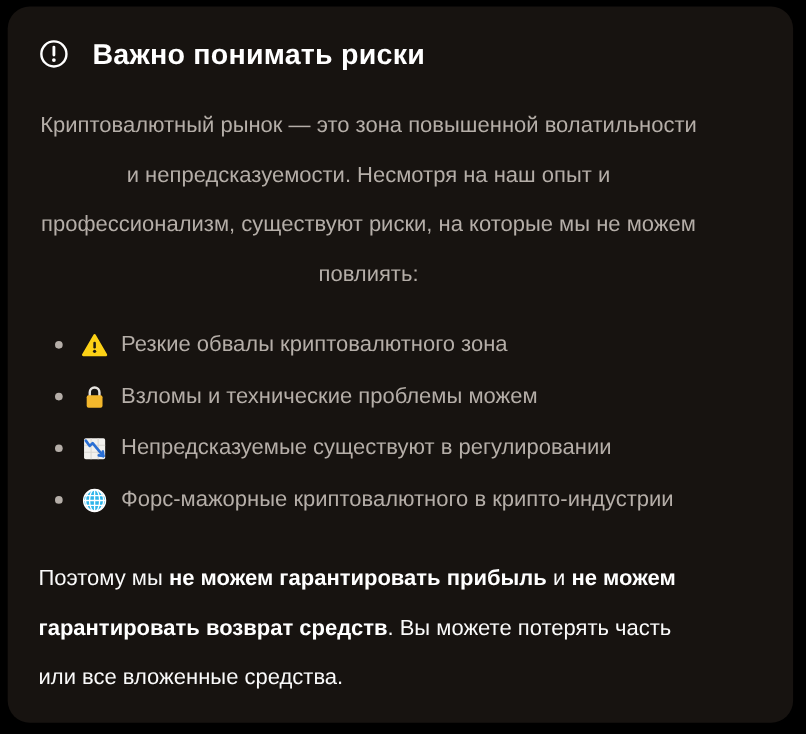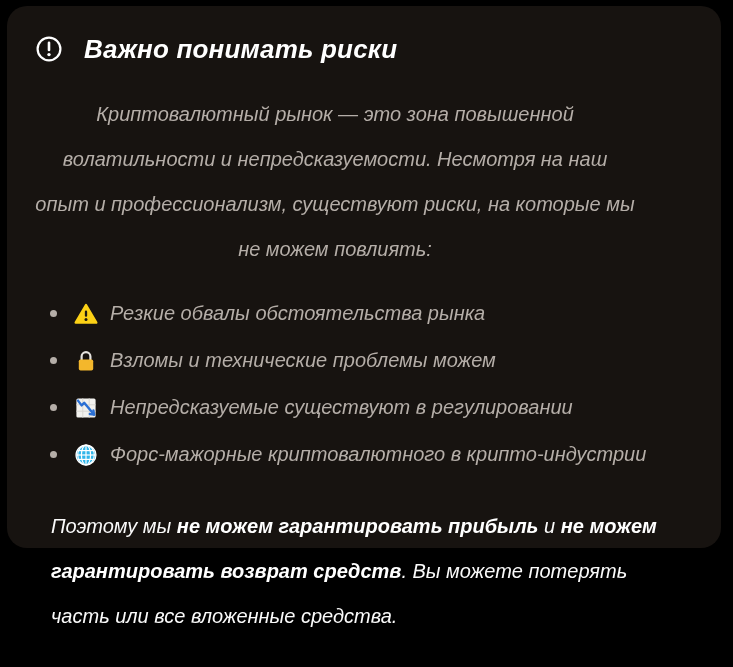--- a/index.html
+++ b/index.html
@@ -6,25 +6,24 @@
   html, body {
     margin: 0; padding: 0;
     width: 733px; height: 667px;
     background: #000000;
     overflow: hidden;
     font-family: "Liberation Sans", "DejaVu Sans", sans-serif;
   }
   .card {
     position: absolute;
     left: 7px; top: 6px;
-    width: 714px; height: 542px;
+    width: 714px; height: 651px;
     background: #171310;
     border-radius: 20px;
     padding: 26px 28px 0;
-    font-style: italic;
   }
   .card-header {
     display: flex;
     align-items: center;
     gap: 21px;
     height: 34px;
   }
   .alert-icon { width: 28px; height: 28px; flex: none; display: flex; }
   .alert-icon svg { display: block; }
   .card-title {
@@ -63,21 +62,21 @@
     flex: none;
   }
   .emoji {
     width: 24px; height: 24px;
     margin-right: 12px;
     flex: none;
     display: flex;
   }
   .emoji svg { display: block; }
   .conclusion {
-    margin: 26px 16px 0;
+    margin: 26px 0 0;
     max-width: 612px;
     font-size: 20px;
     line-height: 45px;
     color: #fafafa;
   }
   .conclusion strong { font-weight: 700; color: #ffffff; }
 </style>
 </head>
 <body>
 
@@ -99,21 +98,21 @@
   <ul class="risk-list">
     <li class="risk-item">
       <span class="bullet-dot"></span>
       <span class="emoji">
         <svg width="24" height="24" viewBox="0 0 24 24">
           <path d="M12 3 L22.3 20.6 H1.7 Z" fill="#fcd116" stroke="#fcd116" stroke-width="2.4" stroke-linejoin="round"></path>
           <rect x="10.85" y="8.6" width="2.3" height="6.2" rx="1.15" fill="#1c1a14"></rect>
           <circle cx="12" cy="17.4" r="1.5" fill="#1c1a14"></circle>
         </svg>
       </span>
-      <span class="risk-text">Резкие обвалы обстоятельства рынка</span>
+      <span class="risk-text">Резкие обвалы криптовалютного зона</span>
     </li>
 
     <li class="risk-item">
       <span class="bullet-dot"></span>
       <span class="emoji">
         <svg width="24" height="24" viewBox="0 0 24 24">
           <path d="M7.6 11 V7.6 a4.4 4.4 0 0 1 8.8 0 V11" fill="none" stroke="#e6e3df" stroke-width="2.2"></path>
           <rect x="4.8" y="10.4" width="14.4" height="11.2" rx="1.8" fill="#f3b72c"></rect>
         </svg>
       </span>

